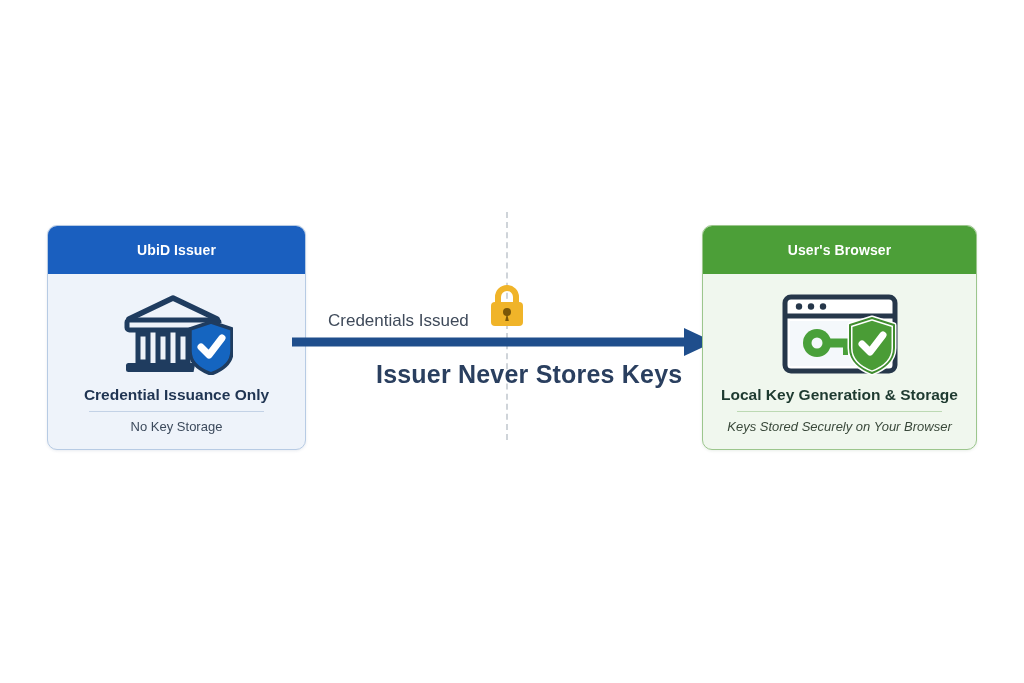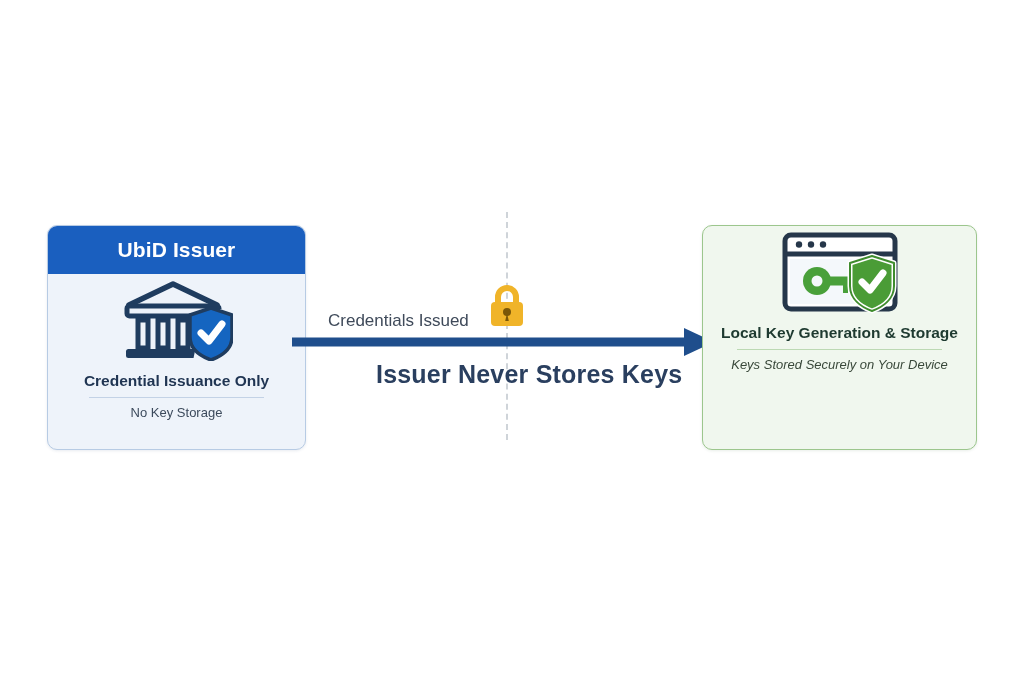--- a/index.html
+++ b/index.html
@@ -44,33 +44,34 @@
     border: 1.5px solid #9cc68d;
     box-shadow: 0 1px 3px rgba(40,90,40,0.10);
   }
 
   .card-header {
     height: 48px;
     display: flex;
     align-items: center;
     justify-content: center;
     color: #ffffff;
-    font-size: 21px;
+    font-size: 14px;
     font-weight: bold;
     letter-spacing: 0.1px;
   }
   .hdr-blue  { background: #1a5fbf; }
   .hdr-green { background: #4c9f38; }
 
   .card-body {
     height: calc(100% - 48px);
     display: flex;
     flex-direction: column;
     align-items: center;
     justify-content: flex-start;
+    padding-top: 14px;
     box-sizing: border-box;
   }
 
   .icon-wrap {
     height: 92px;
     display: flex;
     align-items: center;
     justify-content: center;
   }
 
@@ -205,20 +206,23 @@
       <line x1="0" y1="16" x2="394" y2="16" stroke="#1f4e8c" stroke-width="9"></line>
       <path d="M392 2 L422 16 L392 30 Z" fill="#1f4e8c"></path>
     </svg>
   </div>
 
   <div class="label-credentials">Credentials Issued</div>
 
   <div class="label-never-stores">Issuer Never Stores Keys</div>
 
   <div class="card card-browser">
+    <div class="card-header hdr-green">
+      <span>User's Browser</span>
+    </div>
     <div class="card-body">
 
       <div class="icon-wrap">
         <svg width="118" height="84" viewBox="0 0 118 84" xmlns="http://www.w3.org/2000/svg">
 
           <rect x="4" y="5" width="110" height="74" rx="6" fill="#ffffff" stroke="#26374a" stroke-width="5"></rect>
           <line x1="4" y1="24" x2="114" y2="24" stroke="#26374a" stroke-width="5"></line>
           <circle cx="18" cy="14.5" r="3.2" fill="#26374a"></circle>
           <circle cx="30" cy="14.5" r="3.2" fill="#26374a"></circle>
           <circle cx="42" cy="14.5" r="3.2" fill="#26374a"></circle>
@@ -233,17 +237,17 @@
 
           <path d="M72 24 L118 24 L118 84 L72 84 Z" fill="#f0f7ee" opacity="0.0"></path>
           <path d="M91 26 L113 33 L113 56 C113 69 102 77 91 81 C80 77 69 69 69 56 L69 33 Z" fill="#4a9c36" stroke="#ffffff" stroke-width="5" stroke-linejoin="round"></path>
           <path d="M91 26 L113 33 L113 56 C113 69 102 77 91 81 C80 77 69 69 69 56 L69 33 Z" fill="none" stroke="#3f8c2e" stroke-width="2" stroke-linejoin="round"></path>
           <path d="M81 52 L89 60 L102 43" fill="none" stroke="#ffffff" stroke-width="7" stroke-linecap="round" stroke-linejoin="round"></path>
         </svg>
       </div>
 
       <div class="card-title green-title">Local Key Generation &amp; Storage</div>
       <div class="divider green-div"></div>
-      <div class="card-sub italic">Keys Stored Securely on Your Device</div>
+      <div class="card-sub italic">Keys Stored Securely on Your Browser</div>
     </div>
   </div>
 
 </div>
 
 </body></html>

